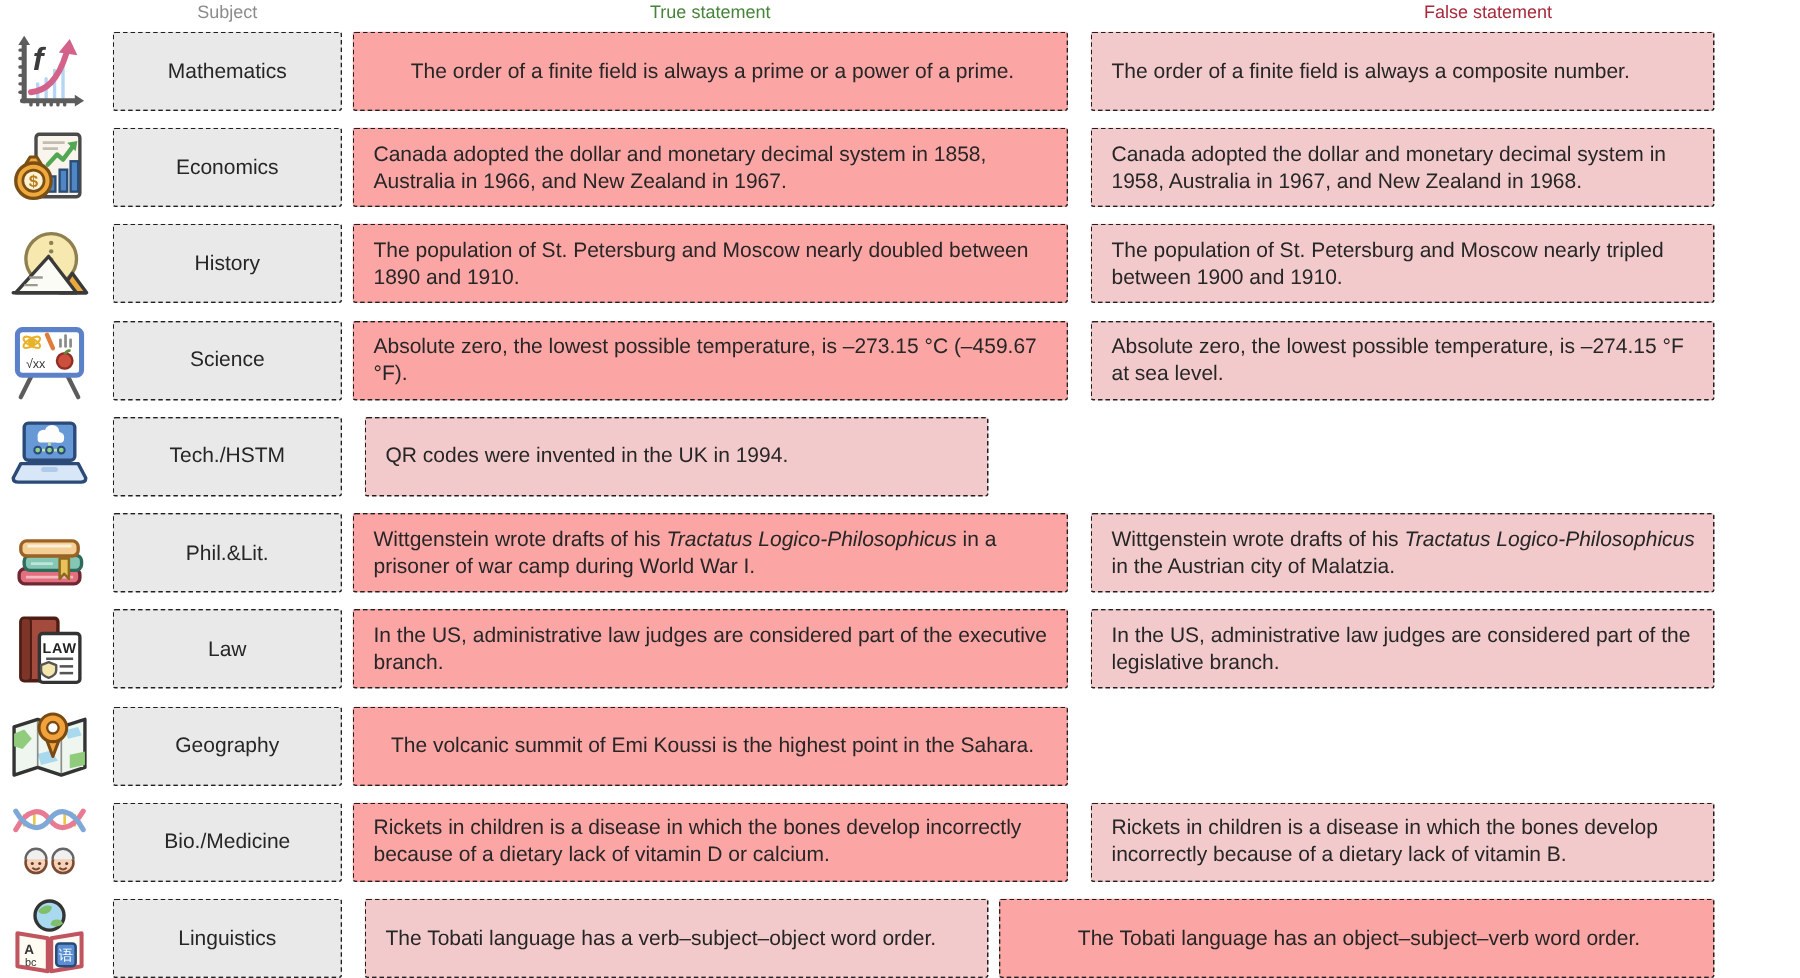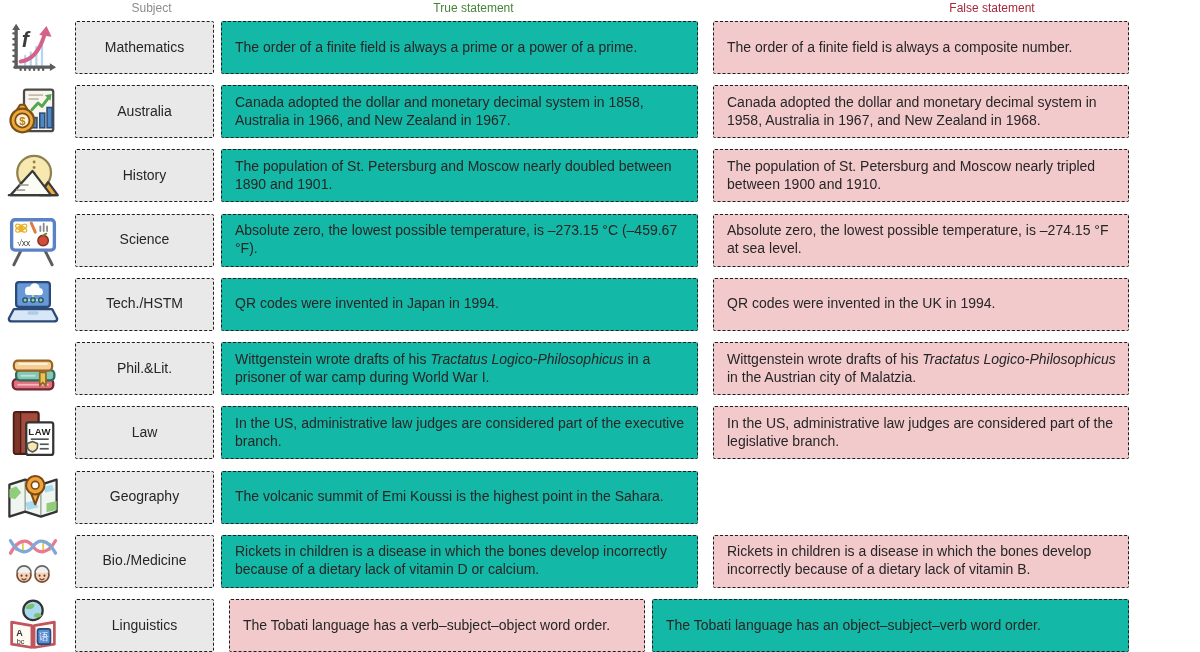--- a/index.html
+++ b/index.html
@@ -9,22 +9,22 @@
   .hdr-subject{left:75px;width:153px;color:#8c8c8c;}
   .hdr-true{left:235px;width:477px;color:#47833a;}
   .hdr-false{left:757px;width:470px;color:#a8293a;}
   .rows{position:absolute;top:21px;left:0;width:1200px;height:631px;
         display:flex;flex-direction:column;justify-content:space-between;}
   .row{display:flex;align-items:stretch;height:53px;}
   .icon-cell{width:66px;display:flex;align-items:center;justify-content:center;}
   .icon-cell svg{display:block;}
   .box{border:1.6px dashed #1f1f1f;border-radius:2px;box-sizing:border-box;
        display:flex;align-items:center;color:#262626;font-size:14px;line-height:1.28;}
-  .box-subject{width:139px;margin-left:9px;background:#e9e9ea;justify-content:center;text-align:center;}
-  .box-true{width:477px;margin-left:7px;background:#14b8a6;padding:2px 10px 2px 13px;}
+  .box-subject{width:153px;margin-left:9px;background:#e9e9ea;justify-content:center;text-align:center;}
+  .box-true{width:477px;margin-left:7px;background:#fca5a5;padding:2px 10px 2px 13px;justify-content:center;}
   .box-false{width:416px;margin-left:15px;background:#f3cacc;padding:2px 10px 2px 13px;}
 </style>
 </head>
 <body>
 
 <div class="canvas">
 
   <div class="hdr hdr-subject">Subject</div>
   <div class="hdr hdr-true">True statement</div>
   <div class="hdr hdr-false">False statement</div>
@@ -89,21 +89,21 @@
           </g>
           <polyline points="23,22 28.5,16 32,19 38,11" fill="none" stroke="#53a653" stroke-width="2.6" stroke-linecap="round" stroke-linejoin="round"></polyline>
           <polygon points="34.5,9 40.5,8 39.5,14" fill="#53a653"></polygon>
           <path d="M10 21.5 l2.5 -4 h4 l2.5 4 q-4.5 2 -9 0 z" fill="#f2a93b" stroke="#7a4f15" stroke-width="1.8" stroke-linejoin="round"></path>
           <circle cx="14.5" cy="31.5" r="10.5" fill="#f2a93b" stroke="#7a4f15" stroke-width="2"></circle>
           <circle cx="14.5" cy="31.5" r="6.3" fill="#fdf2d4" stroke="#7a4f15" stroke-width="1.6"></circle>
           <text x="14.5" y="35.5" text-anchor="middle" font-size="10" font-weight="bold" fill="#b97c1e">$</text>
         </svg>
       </div>
       <div class="box box-subject">
-        <span>Australia</span>
+        <span>Economics</span>
       </div>
       <div class="box box-true">
         <span>Canada adopted the dollar and monetary decimal system in 1858, Australia in 1966, and New Zealand in 1967.</span>
       </div>
       <div class="box box-false">
         <span>Canada adopted the dollar and monetary decimal system in 1958, Australia in 1967, and New Zealand in 1968.</span>
       </div>
     </div>
 
     <div class="row">
@@ -117,21 +117,21 @@
           <polygon points="4,41 23.5,19.5 40,41" fill="#fcfcf6" stroke="#3a3a3a" stroke-width="2" stroke-linejoin="round"></polygon>
           <line x1="12" y1="32" x2="20" y2="32" stroke="#9a9a90" stroke-width="1.4"></line>
           <line x1="9" y1="36.5" x2="17" y2="36.5" stroke="#9a9a90" stroke-width="1.4"></line>
           <line x1="2.5" y1="41" x2="45.5" y2="41" stroke="#3a3a3a" stroke-width="2" stroke-linecap="round"></line>
         </svg>
       </div>
       <div class="box box-subject">
         <span>History</span>
       </div>
       <div class="box box-true">
-        <span>The population of St. Petersburg and Moscow nearly doubled between 1890 and 1901.</span>
+        <span>The population of St. Petersburg and Moscow nearly doubled between 1890 and 1910.</span>
       </div>
       <div class="box box-false">
         <span>The population of St. Petersburg and Moscow nearly tripled between 1900 and 1910.</span>
       </div>
     </div>
 
     <div class="row">
       <div class="icon-cell">
         <svg width="54" height="54" viewBox="0 0 48 48">
           <line x1="14" y1="32" x2="7" y2="46" stroke="#5c5c5c" stroke-width="2.6" stroke-linecap="round"></line>
@@ -177,23 +177,20 @@
           <circle cx="17" cy="20.5" r="2" fill="#8fd489" stroke="#2b4a77" stroke-width="1.2"></circle>
           <circle cx="24" cy="20.5" r="2" fill="#8fd489" stroke="#2b4a77" stroke-width="1.2"></circle>
           <circle cx="31" cy="20.5" r="2" fill="#8fd489" stroke="#2b4a77" stroke-width="1.2"></circle>
           <path d="M7 28.5 h34 l4.5 8.5 q0 2.5 -3 2.5 h-37 q-3 0 -3 -2.5 z" fill="#d8e7f7" stroke="#2b4a77" stroke-width="2" stroke-linejoin="round"></path>
           <rect x="19" y="30.5" width="10" height="3" rx="1.5" fill="#aecbea"></rect>
         </svg>
       </div>
       <div class="box box-subject">
         <span>Tech./HSTM</span>
       </div>
-      <div class="box box-true">
-        <span>QR codes were invented in Japan in 1994.</span>
-      </div>
       <div class="box box-false">
         <span>QR codes were invented in the UK in 1994.</span>
       </div>
     </div>
 
     <div class="row">
       <div class="icon-cell">
         <svg width="54" height="54" viewBox="0 0 48 48">
           <rect x="6" y="33" width="36" height="9" rx="3.5" fill="#e26e7e" stroke="#6e2733" stroke-width="2"></rect>
           <line x1="10" y1="38" x2="38" y2="38" stroke="#f2b9c1" stroke-width="1.6"></line>

